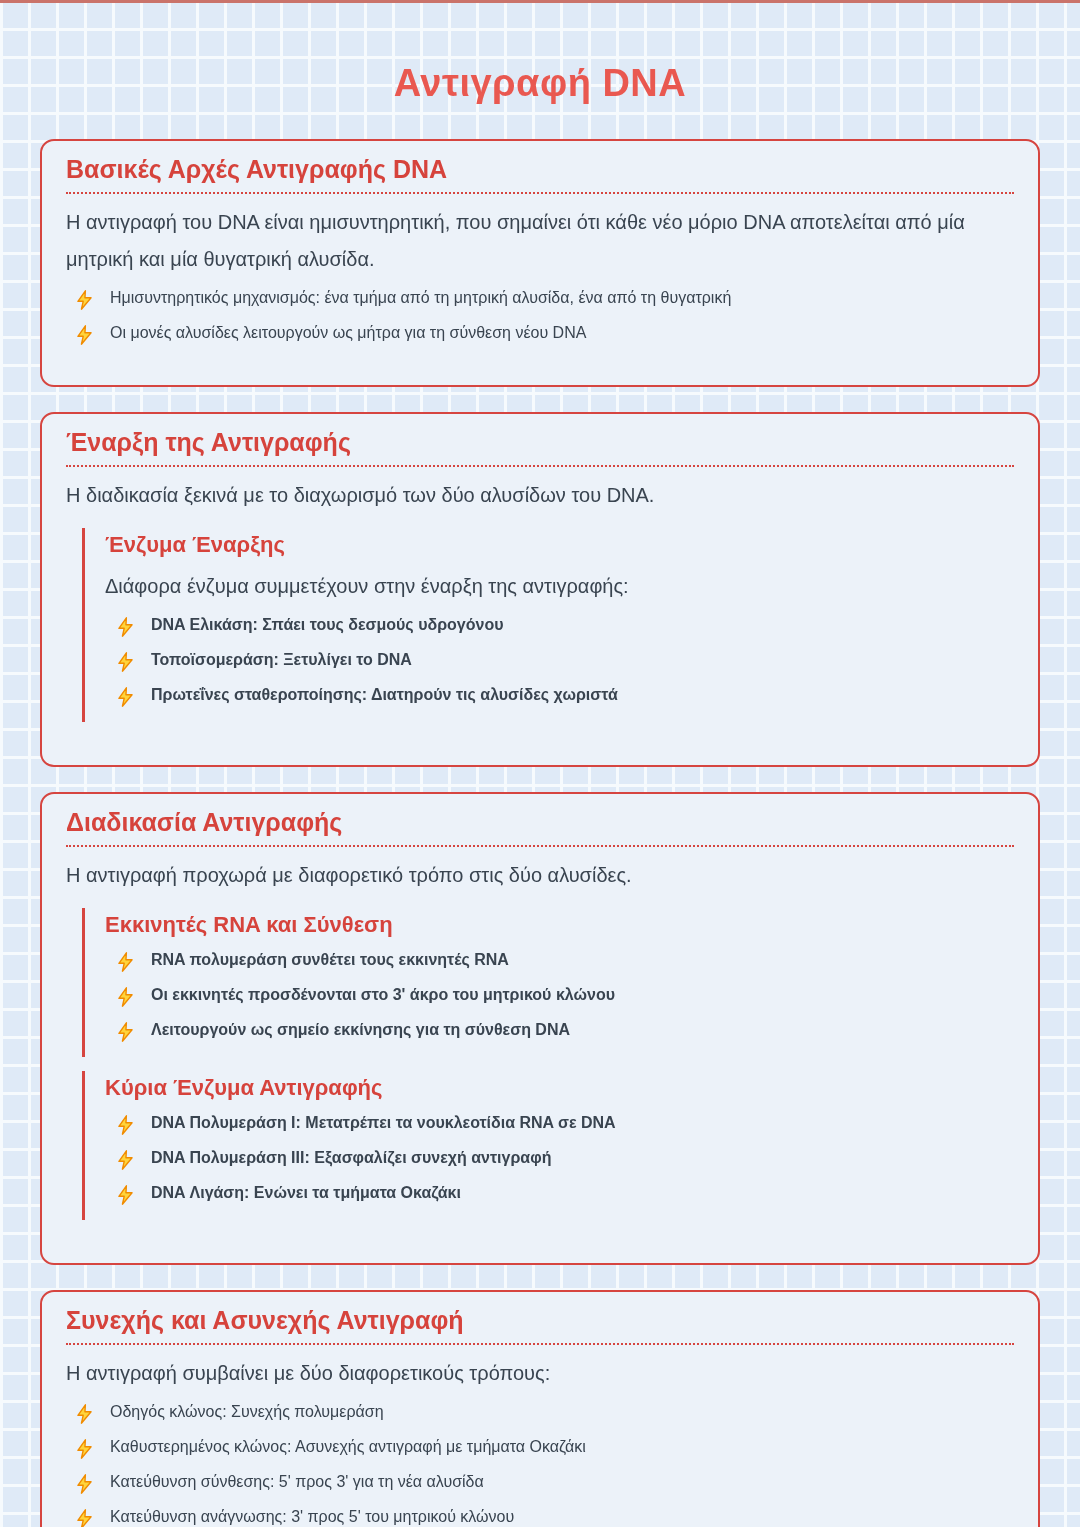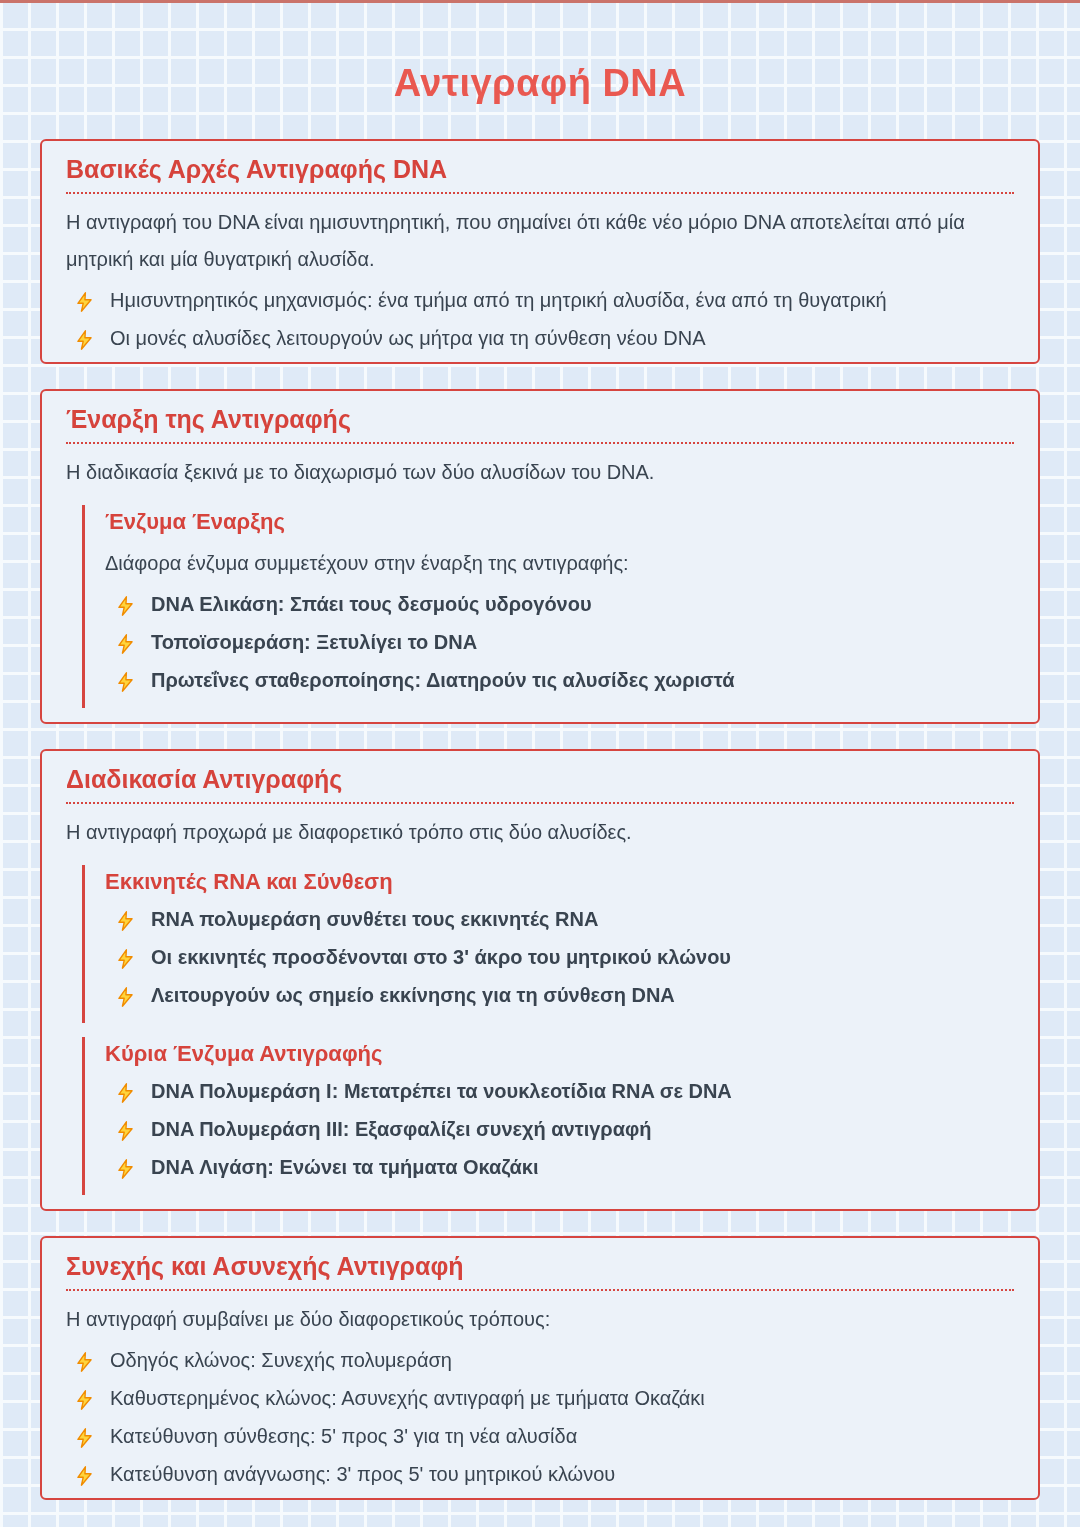--- a/index.html
+++ b/index.html
@@ -20,32 +20,32 @@
     background-size:28px 28px;
     font-family:"Liberation Sans","DejaVu Sans",sans-serif;
     color:var(--body-text);
   }
   .top-edge{position:absolute;top:0;left:0;width:100%;height:3px;background:var(--top-edge);opacity:.85;}
   h1.page-title{
     margin:10px 0 34px;padding-top:52px;text-align:center;
     font-size:38px;font-weight:bold;color:var(--page-title);letter-spacing:.5px;
   }
   section.card{
-    margin:8px 40px 25px;padding:14px 24px 0;
+    margin:8px 40px 25px;padding:14px 24px 29px;
     background:var(--card-background);
-    border:2px solid var(--accent);border-radius:6px;
+    border:2px solid var(--accent);border-radius:14px;
   }
   h2.card-title{
     margin:0 0 10px;padding-bottom:8px;
     font-size:25px;font-weight:bold;color:var(--heading);
     border-bottom:2px dotted var(--accent);
   }
   p.intro{margin:10px 0 8px;font-size:20px;line-height:1.85;color:var(--body-text);}
   .bullets{margin-left:8px;}
-  .bullet{display:flex;align-items:center;gap:15px;margin:0 0 9px;font-size:20px;line-height:1.45;}
+  .bullet{display:flex;align-items:flex-start;gap:15px;margin:0 0 9px;font-size:16px;line-height:1.45;}
   .bolt{flex:0 0 auto;width:21px;height:24px;margin-top:2px;}
   .bolt svg{display:block;width:21px;height:24px;}
   .subsection{
     margin:14px 0 14px 16px;padding:2px 0 4px 20px;
     border-left:3px solid var(--accent);
   }
   .subsection h3.sub-title{margin:2px 0 10px;font-size:22px;font-weight:bold;color:var(--heading);}
   .subsection p.intro{margin:6px 0 8px;}
   .subsection .bullets{margin-left:10px;font-weight:bold;}
 </style>

